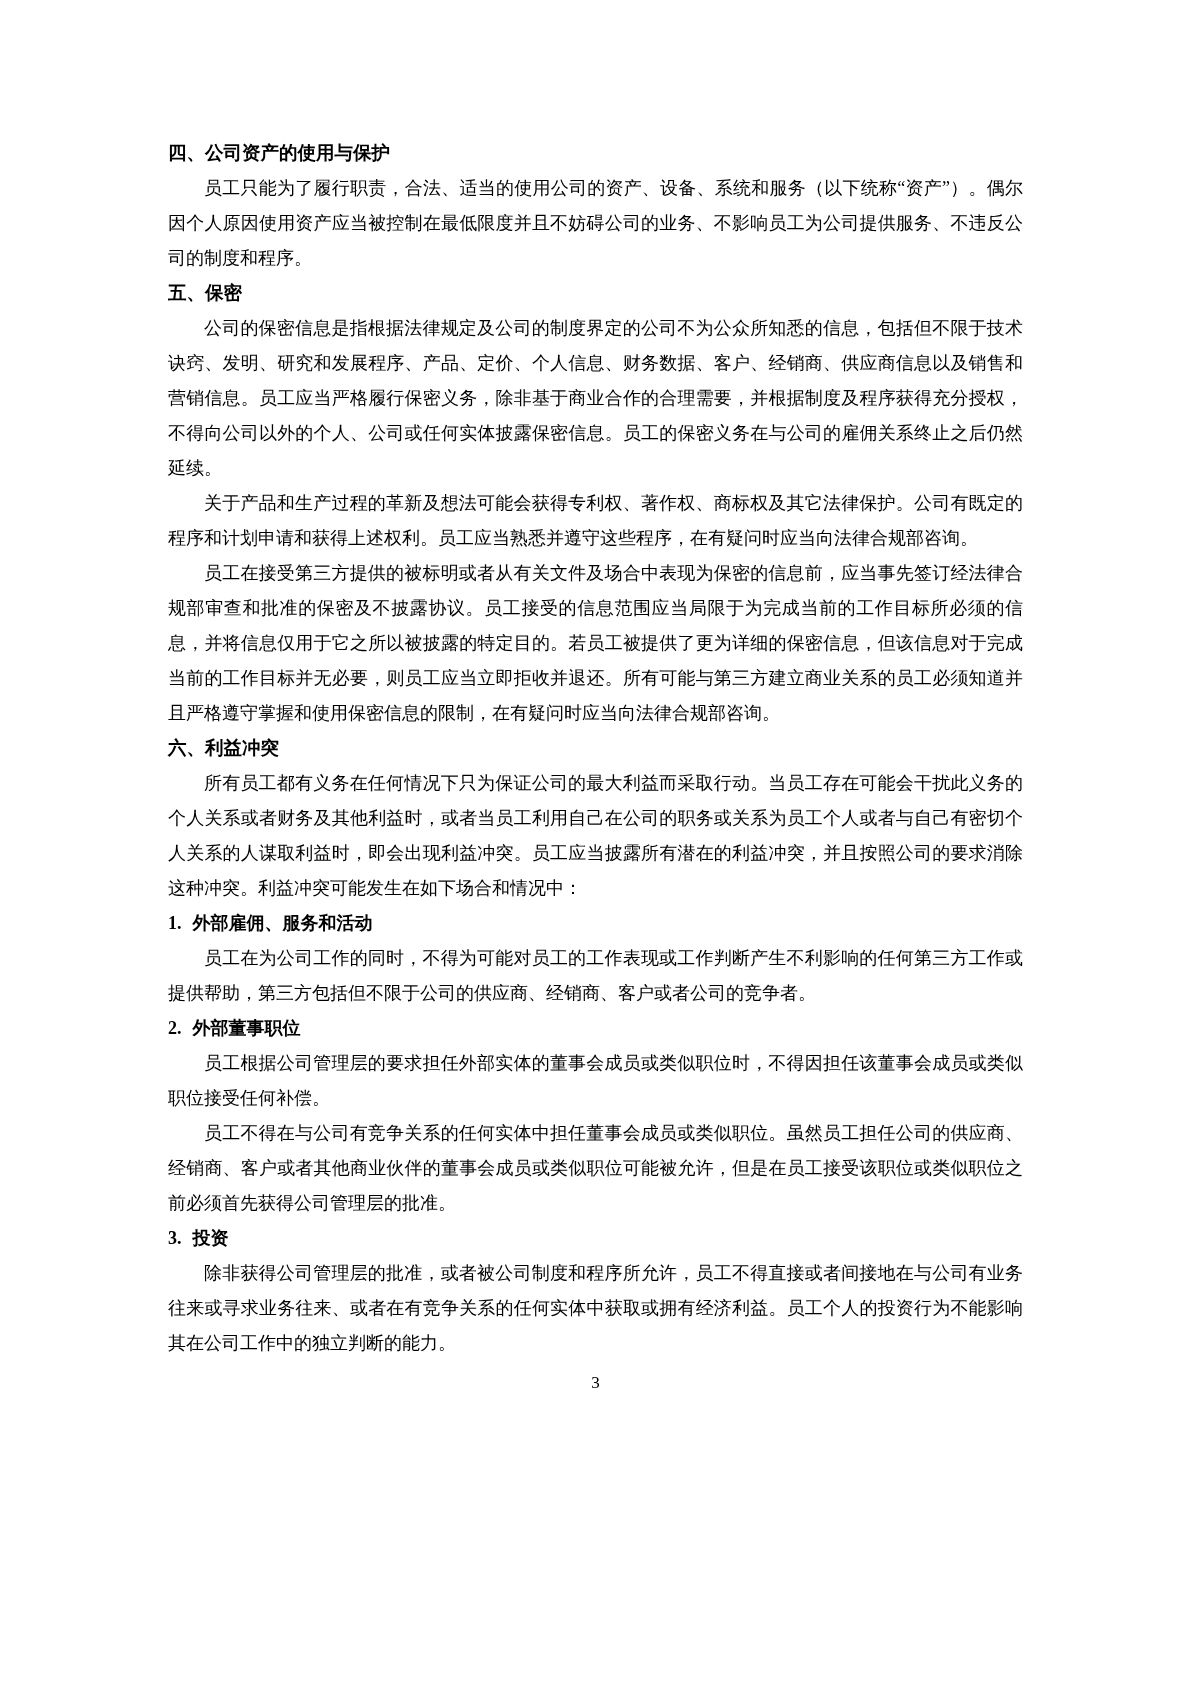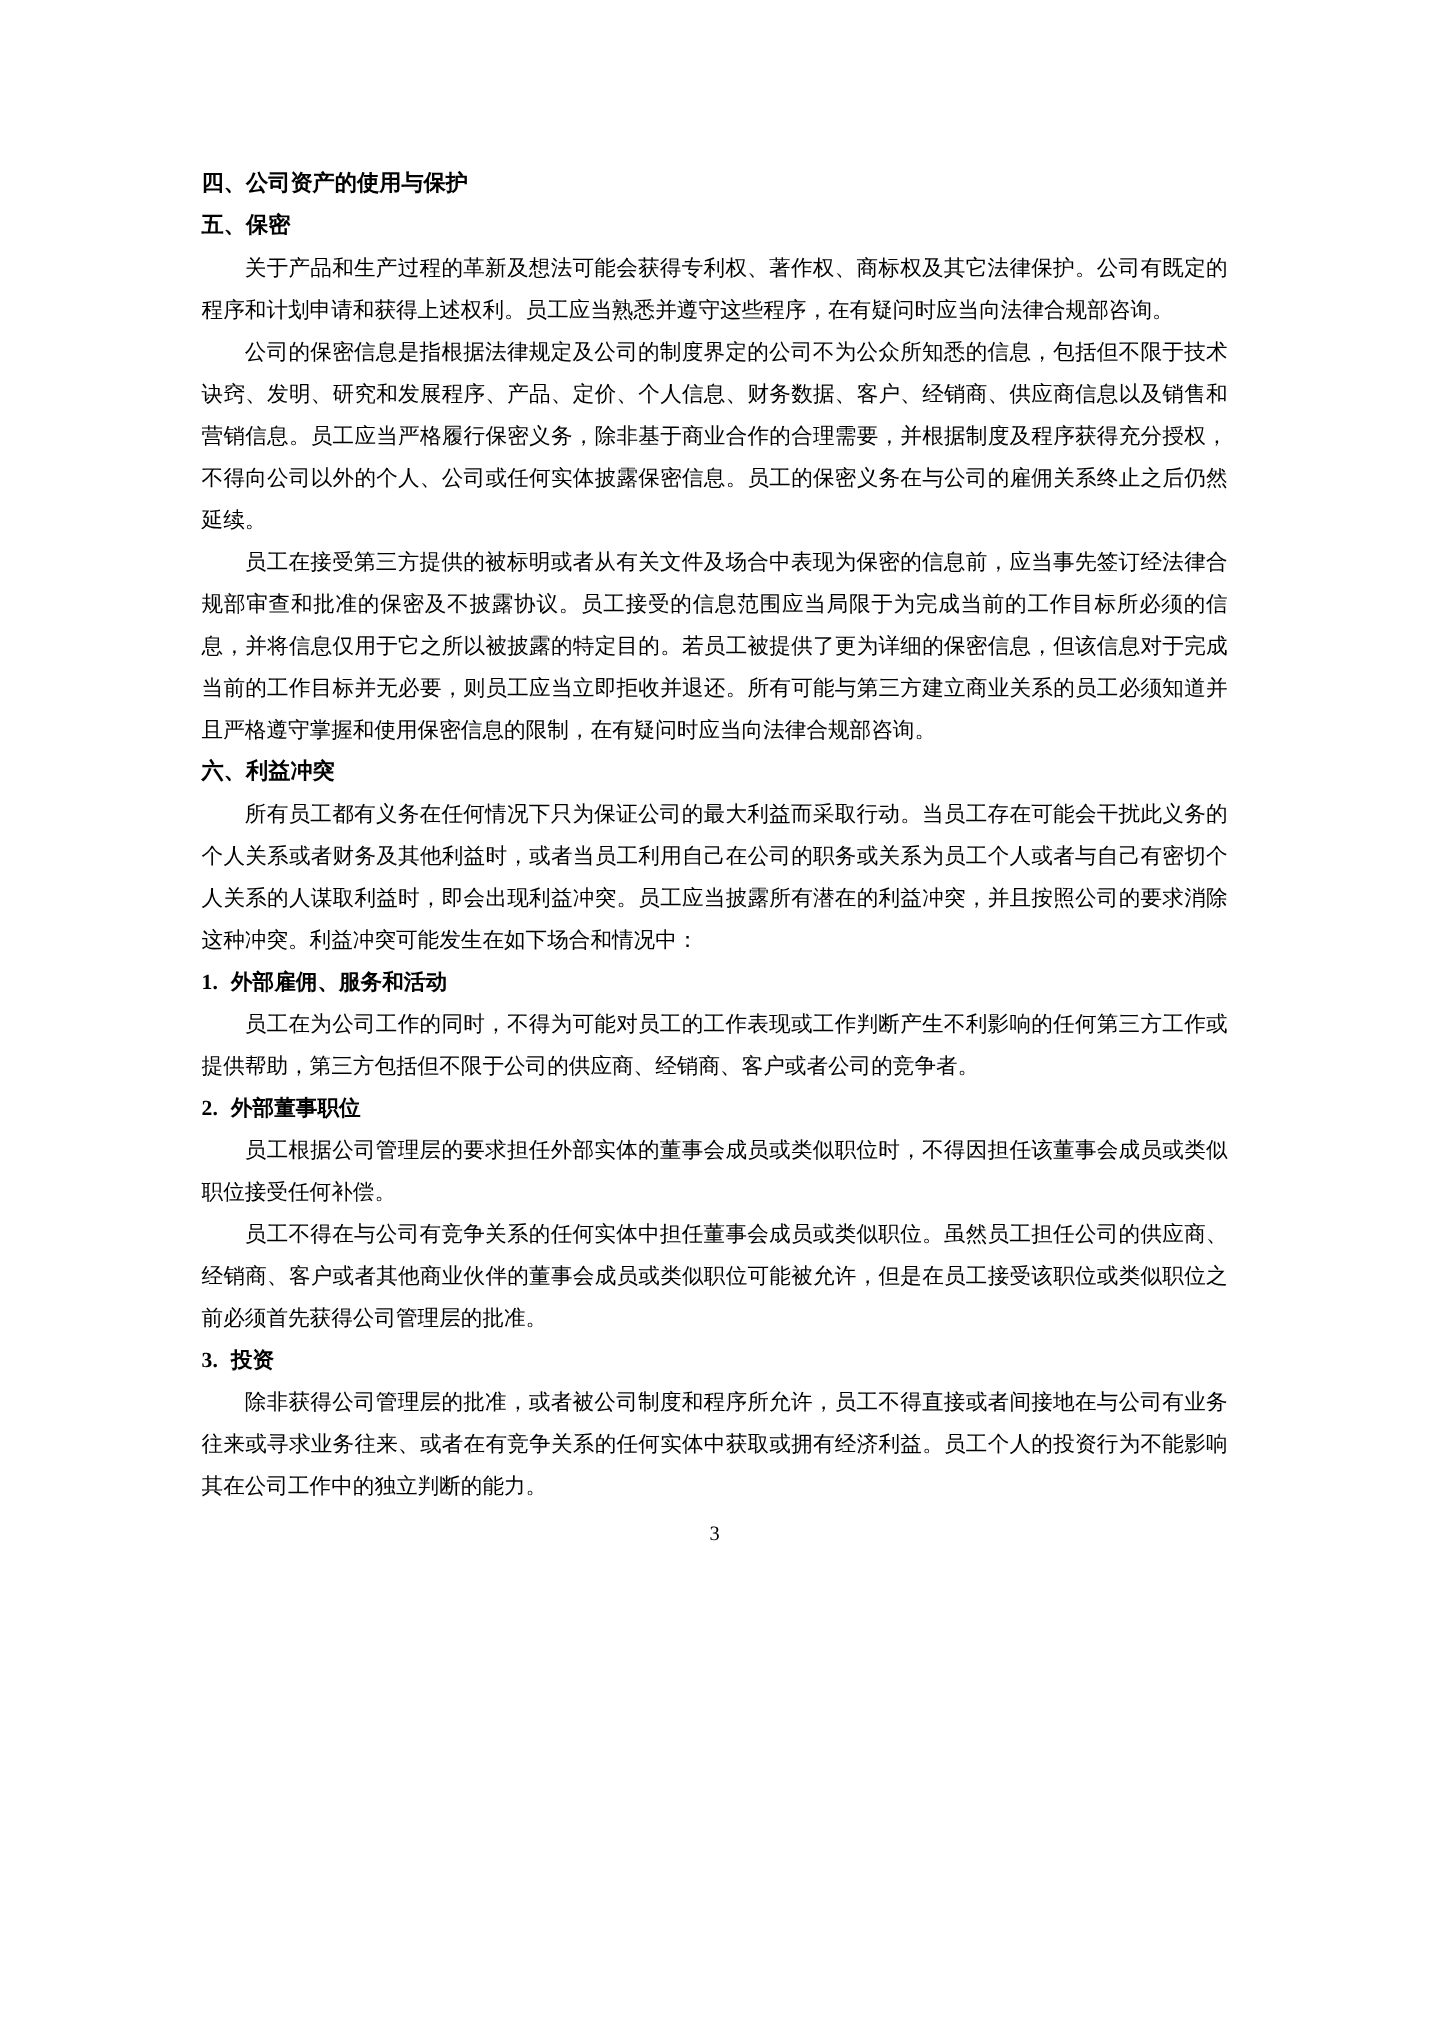--- a/index.html
+++ b/index.html
@@ -50,24 +50,25 @@
     line-height: 35px;
     text-align: center;
   }
 </style>
 </head>
 <body>
 
 <div class="page">
 
   <h2 class="sec-heading">四、公司资产的使用与保护</h2>
+  <p class="body-par">员工只能为了履行职责，合法、适当的使用公司的资产、设备、系统和服务（以下统称“资产”）。偶尔因个人原因使用资产应当被控制在最低限度并且不妨碍公司的业务、不影响员工为公司提供服务、不违反公司的制度和程序。</p>
 
   <h2 class="sec-heading">五、保密</h2>
+  <p class="body-par">公司的保密信息是指根据法律规定及公司的制度界定的公司不为公众所知悉的信息，包括但不限于技术诀窍、发明、研究和发展程序、产品、定价、个人信息、财务数据、客户、经销商、供应商信息以及销售和营销信息。员工应当严格履行保密义务，除非基于商业合作的合理需要，并根据制度及程序获得充分授权，不得向公司以外的个人、公司或任何实体披露保密信息。员工的保密义务在与公司的雇佣关系终止之后仍然延续。</p>
   <p class="body-par">关于产品和生产过程的革新及想法可能会获得专利权、著作权、商标权及其它法律保护。公司有既定的程序和计划申请和获得上述权利。员工应当熟悉并遵守这些程序，在有疑问时应当向法律合规部咨询。</p>
-  <p class="body-par">公司的保密信息是指根据法律规定及公司的制度界定的公司不为公众所知悉的信息，包括但不限于技术诀窍、发明、研究和发展程序、产品、定价、个人信息、财务数据、客户、经销商、供应商信息以及销售和营销信息。员工应当严格履行保密义务，除非基于商业合作的合理需要，并根据制度及程序获得充分授权，不得向公司以外的个人、公司或任何实体披露保密信息。员工的保密义务在与公司的雇佣关系终止之后仍然延续。</p>
   <p class="body-par">员工在接受第三方提供的被标明或者从有关文件及场合中表现为保密的信息前，应当事先签订经法律合规部审查和批准的保密及不披露协议。员工接受的信息范围应当局限于为完成当前的工作目标所必须的信息，并将信息仅用于它之所以被披露的特定目的。若员工被提供了更为详细的保密信息，但该信息对于完成当前的工作目标并无必要，则员工应当立即拒收并退还。所有可能与第三方建立商业关系的员工必须知道并且严格遵守掌握和使用保密信息的限制，在有疑问时应当向法律合规部咨询。</p>
 
   <h2 class="sec-heading">六、利益冲突</h2>
   <p class="body-par">所有员工都有义务在任何情况下只为保证公司的最大利益而采取行动。当员工存在可能会干扰此义务的个人关系或者财务及其他利益时，或者当员工利用自己在公司的职务或关系为员工个人或者与自己有密切个人关系的人谋取利益时，即会出现利益冲突。员工应当披露所有潜在的利益冲突，并且按照公司的要求消除这种冲突。利益冲突可能发生在如下场合和情况中：</p>
 
   <div class="subsec-heading">
     <span class="num">1.</span><span>外部雇佣、服务和活动</span>
   </div>
   <p class="body-par">员工在为公司工作的同时，不得为可能对员工的工作表现或工作判断产生不利影响的任何第三方工作或提供帮助，第三方包括但不限于公司的供应商、经销商、客户或者公司的竞争者。</p>
 

